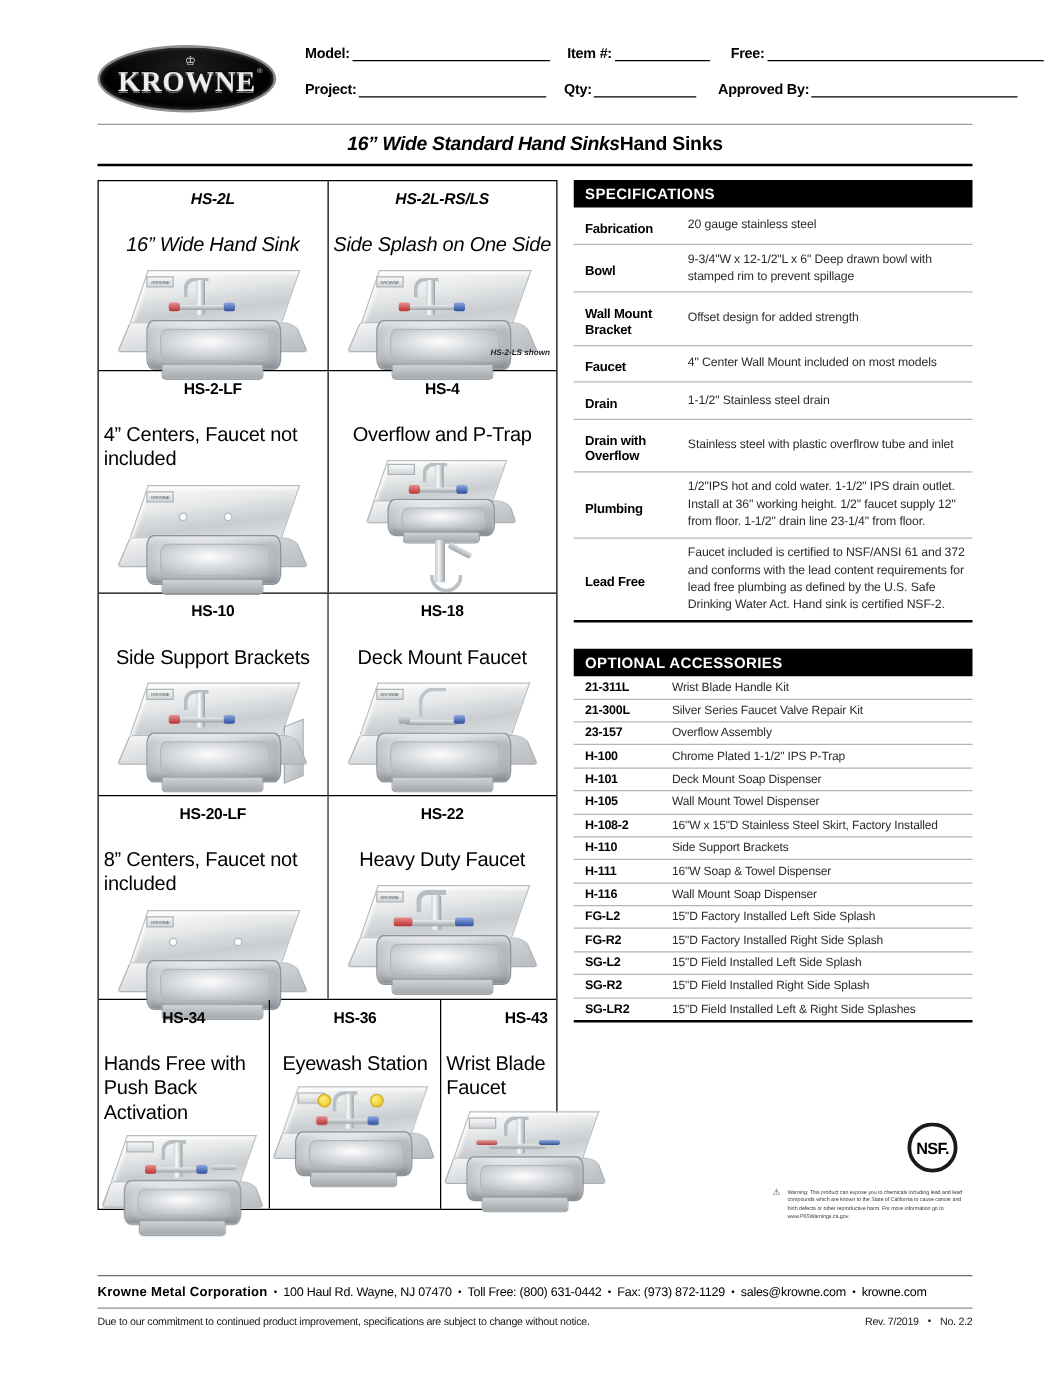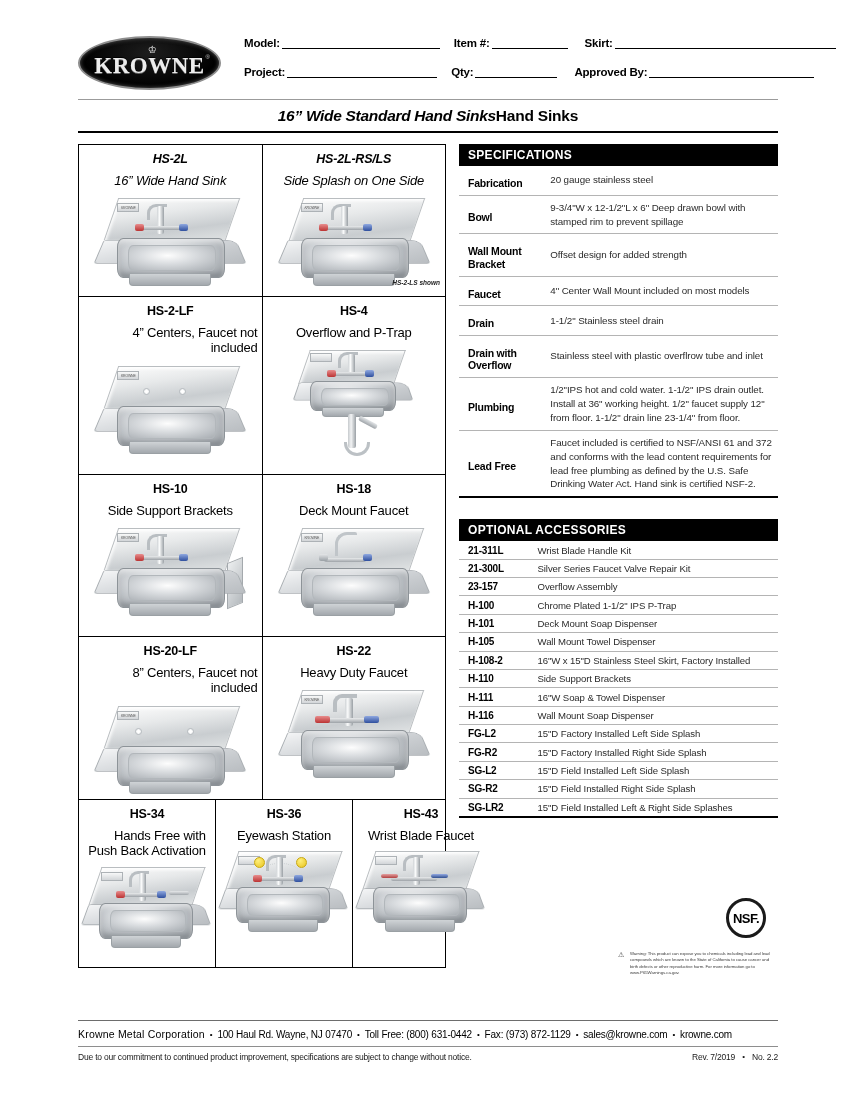--- a/index.html
+++ b/index.html
@@ -59,21 +59,21 @@
   .body-wrap { display: flex; padding: 11px 72px 0 78px; gap: 13px; }
 
   
   .grid-col { width: 368px; flex: 0 0 368px; border: 1.3px solid #000; }
   .grid-row { display: flex; border-bottom: 1px solid #000; }
   .grid-row:last-child { border-bottom: none; }
   .cell { flex: 1 1 0; border-right: 1px solid #000; padding: 7px 4px 6px; position: relative;
           display: flex; flex-direction: column; align-items: center; }
   .cell:last-child { border-right: none; }
   .cell-model { font-size: 12.5px; font-weight: bold; letter-spacing: -.2px; line-height: 1.25; text-align: center; }
-  .cell-desc { font-size: 13px; line-height: 1.22; text-align: right; margin-top: 5px; letter-spacing: -.2px;}
+  .cell-desc { font-size: 16px; line-height: 1.22; text-align: left; margin-top: 19px; letter-spacing: -.2px;}
   .cell-note { position: absolute; right: 5px; bottom: 10px; font-size: 6.5px; font-weight: bold;
                text-align: center; line-height: 1.15; color: #222; }
   .row-h1 { height: 152px; font-style: italic; } .row-h2 { height: 178px; }
   .row-h3 { height: 162px; } .row-h4 { height: 163px; } .row-h5 { height: 167px; }
 
   
   .sink { position: relative; width: 150px; height: 96px; margin-top: 6px; }
   .sink.small { width: 120px; height: 100px; }
   .splash {
     position: absolute; left: 16px; top: 4px; width: 122px; height: 42px;
@@ -197,21 +197,21 @@
               font-size: 13px; font-weight: bold; font-family: "Liberation Sans", sans-serif;
               letter-spacing: -.5px; margin-left: auto; margin-right: 12px; }
   .warn { display: flex; gap: 3px; margin-top: 13px; }
   .warn-tri { flex: 0 0 9px; font-size: 7px; line-height: 1.2; color: #333; }
   .warn-txt { font-size: 4.3px; line-height: 1.5; color: #3a3a3a; letter-spacing: -.05px; }
 
   
   .footer { position: absolute; left: 78px; right: 72px; bottom: 38px; }
   .foot-rule-top { border-top: 1.8px solid #6d6d6d; }
   .foot-main { display: flex; align-items: baseline; font-size: 10px; padding: 7px 0 6px; letter-spacing: -.2px;}
-  .foot-co { font-weight: normal; font-size: 10.5px; letter-spacing: .2px; }
+  .foot-co { font-weight: bold; font-size: 10.5px; letter-spacing: .2px; }
   .foot-sep { padding: 0 5px; font-size: 8px; position: relative; top: -1px; }
   .foot-rule-mid { border-top: 1.4px solid #8e8e8e; }
   .foot-bottom { display: flex; justify-content: space-between; align-items: baseline;
                  font-size: 8.5px; padding-top: 5px; letter-spacing: -.2px; color: #1a1a1a;}
   .foot-rev { white-space: nowrap; }
 </style>
 </head>
 <body>
 
 <div class="page">
@@ -231,21 +231,21 @@
           <span class="fld-label">Model:</span>
           <span class="fld-line w-model"></span>
         </div>
         <div class="gap-a"></div>
         <div class="fld">
           <span class="fld-label">Item #:</span>
           <span class="fld-line w-item"></span>
         </div>
         <div class="gap-b"></div>
         <div class="fld">
-          <span class="fld-label">Skirt:</span>
+          <span class="fld-label">Free:</span>
           <span class="fld-line w-date"></span>
         </div>
       </div>
       <div class="form-row">
         <div class="fld">
           <span class="fld-label">Project:</span>
           <span class="fld-line w-project"></span>
         </div>
         <div class="gap-a"></div>
         <div class="fld">

